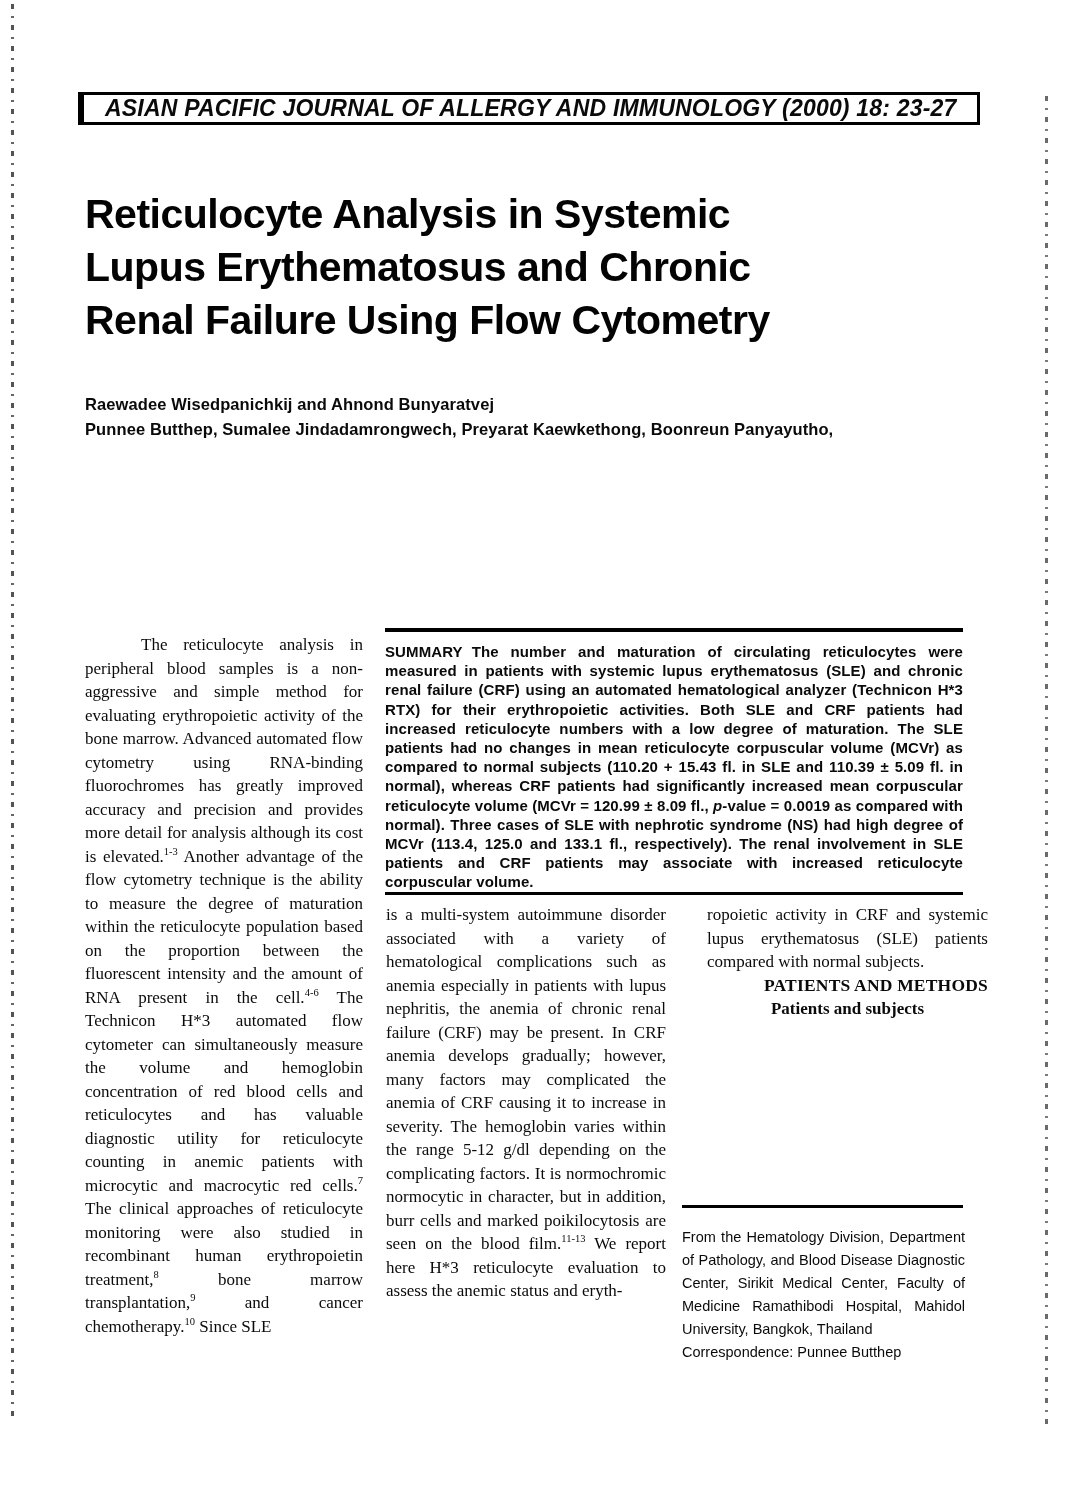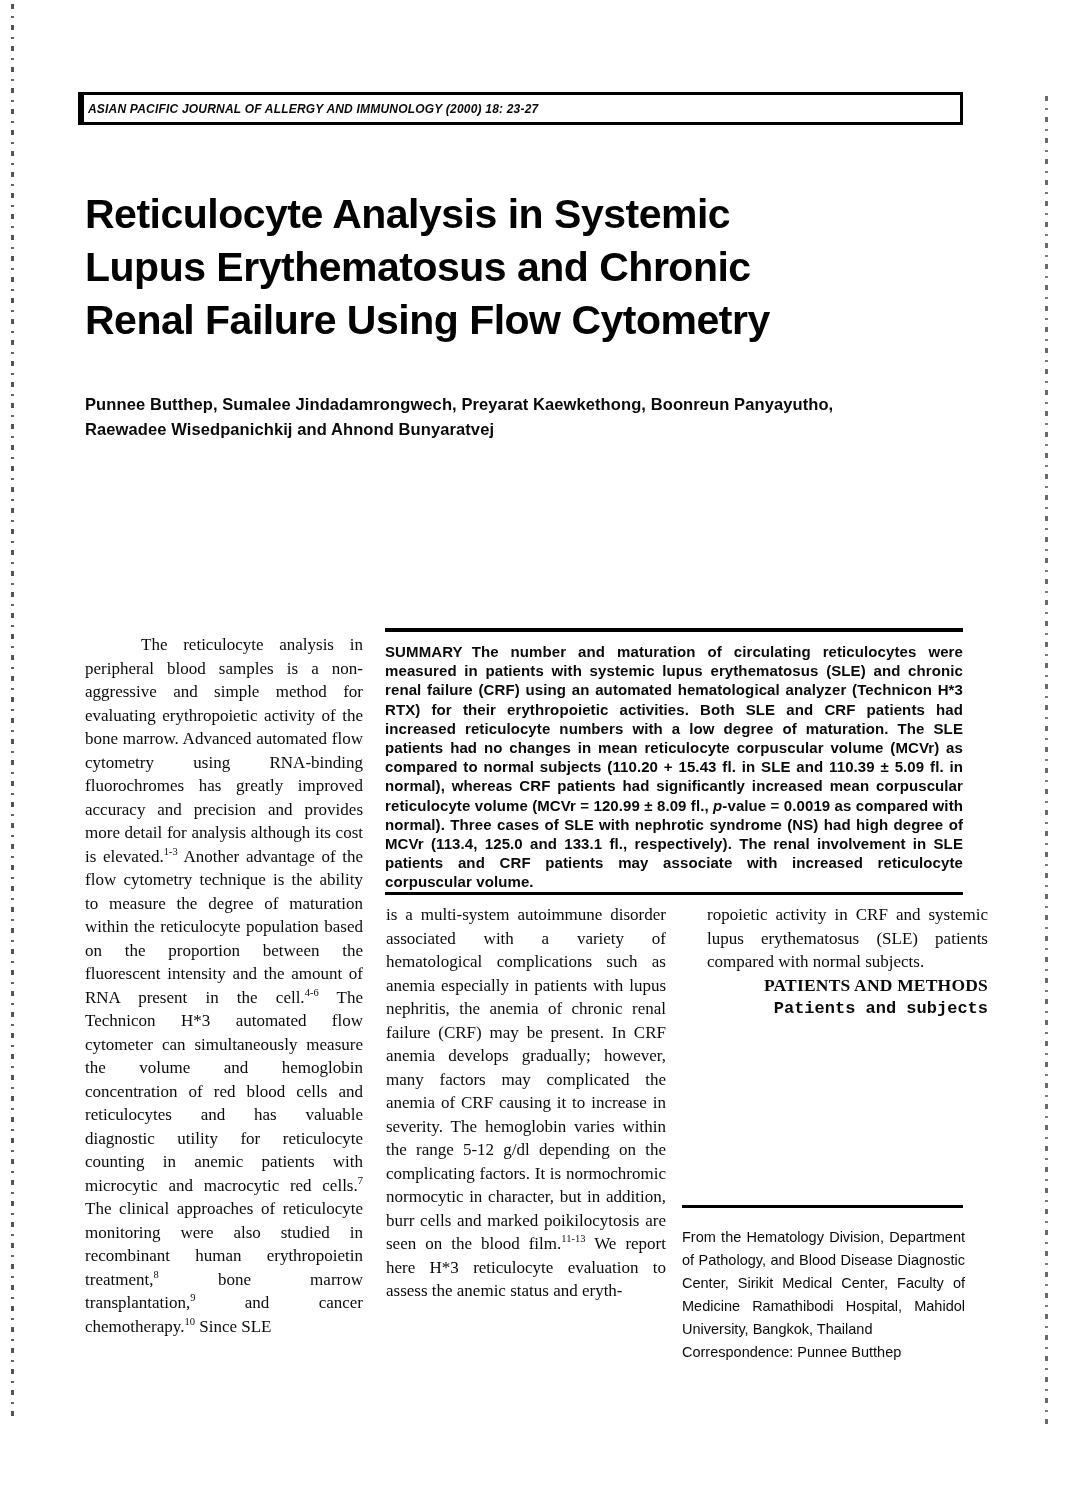--- a/index.html
+++ b/index.html
@@ -19,22 +19,22 @@
   }
   .edge-left{left:11px;top:4px;height:1412px;}
   .edge-right{left:1045px;top:96px;height:1328px;opacity:.65;}
 
   
   .banner{
     position:absolute;left:78px;top:92px;width:872px;height:27px;
     border:3px solid #000;border-left:6px solid #000;
     display:flex;align-items:center;
     font-family:"Liberation Sans", sans-serif;
-    font-style:italic;font-weight:bold;font-size:12px;
-    padding-left:4px;letter-spacing:.2px;
+    font-style:italic;font-weight:bold;font-size:23px;
+    padding-left:21px;letter-spacing:.2px;
   }
 
   
   .title{
     position:absolute;left:85px;top:188px;width:860px;
     font-family:"Liberation Sans", sans-serif;
     font-weight:bold;font-size:41px;line-height:53px;letter-spacing:-.5px;
     color:#030303;
   }
 
@@ -70,21 +70,21 @@
   .sum-label{margin-right:9px;}
   .sum-rule-bottom{position:absolute;left:385px;top:892px;width:578px;height:3px;background:#000;}
 
   
   .h-section{
     font-weight:bold;font-size:17.5px;
     text-align:right;margin:44px 0 0 0;letter-spacing:.2px;
   }
   .h-sub{
     font-weight:bold;font-size:17px;
-    text-align:right;margin:27px 0 0 0;font-family:Liberation Mono, monospace;
+    text-align:center;margin:27px 0 0 0;
   }
   .col-right .para2{margin-top:25px;}
 
   
   .foot-rule{position:absolute;left:682px;top:1205px;width:281px;height:3px;background:#000;}
   .footnote{
     position:absolute;left:682px;top:1226px;width:283px;
     font-family:"Liberation Sans", sans-serif;
     font-size:14.5px;line-height:23px;text-align:justify;
   }
@@ -102,22 +102,22 @@
     <span>ASIAN PACIFIC JOURNAL OF ALLERGY AND IMMUNOLOGY (2000) 18: 23-27</span>
   </div>
 
   <div class="title">
     <div>Reticulocyte Analysis in Systemic</div>
     <div>Lupus Erythematosus and Chronic</div>
     <div>Renal Failure Using Flow Cytometry</div>
   </div>
 
   <div class="authors">
+    <div>Raewadee Wisedpanichkij and Ahnond Bunyaratvej</div>
     <div>Punnee Butthep, Sumalee Jindadamrongwech, Preyarat Kaewkethong, Boonreun Panyayutho,</div>
-    <div>Raewadee Wisedpanichkij and Ahnond Bunyaratvej</div>
   </div>
 
   <div class="col col-left">
     <p class="indent">The reticulocyte analysis in peripheral blood samples is a non-aggressive and simple method for evaluating erythropoietic activity of the bone marrow. Advanced automated flow cytometry using RNA-binding fluorochromes has greatly improved accuracy and precision and provides more detail for analysis although its cost is elevated.<sup>1-3</sup> Another advantage of the flow cytometry technique is the ability to measure the degree of maturation within the reticulocyte population based on the proportion between the fluorescent intensity and the amount of RNA present in the cell.<sup>4-6</sup> The Technicon H*3 automated flow cytometer can simultaneously measure the volume and hemoglobin concentration of red blood cells and reticulocytes and has valuable diagnostic utility for reticulocyte counting in anemic patients with microcytic and macrocytic red cells.<sup>7</sup> The clinical approaches of reticulocyte monitoring were also studied in recombinant human erythropoietin treatment,<sup>8</sup> bone marrow transplantation,<sup>9</sup> and cancer chemotherapy.<sup>10</sup> Since SLE</p>
   </div>
 
   <div class="sum-rule-top"></div>
   <div class="summary">
     <span class="sum-label">SUMMARY</span><span>The number and maturation of circulating reticulocytes were measured in patients with systemic lupus erythematosus (SLE) and chronic renal failure (CRF) using an automated hematological analyzer (Technicon H*3 RTX) for their erythropoietic activities. Both SLE and CRF patients had increased reticulocyte numbers with a low degree of maturation. The SLE patients had no changes in mean reticulocyte corpuscular volume (MCVr) as compared to normal subjects (110.20 + 15.43 fl. in SLE and 110.39 ± 5.09 fl. in normal), whereas CRF patients had significantly increased mean corpuscular reticulocyte volume (MCVr = 120.99 ± 8.09 fl., <i>p</i>-value = 0.0019 as compared with normal). Three cases of SLE with nephrotic syndrome (NS) had high degree of MCVr (113.4, 125.0 and 133.1 fl., respectively). The renal involvement in SLE patients and CRF patients may associate with increased reticulocyte corpuscular volume.</span>
   </div>

